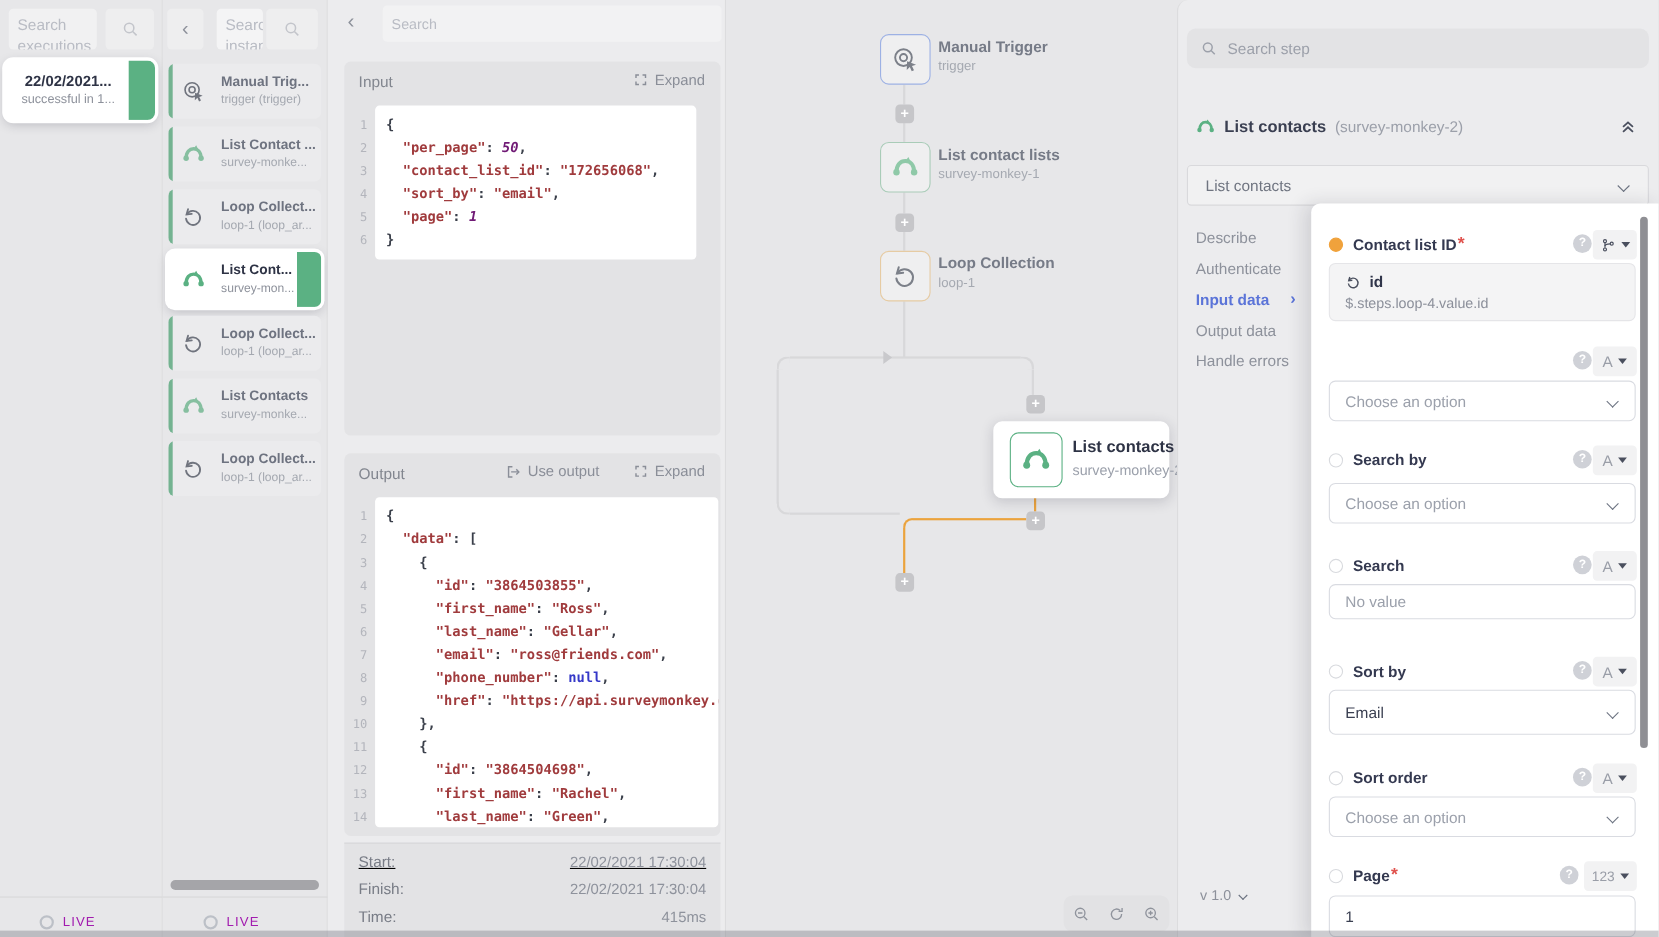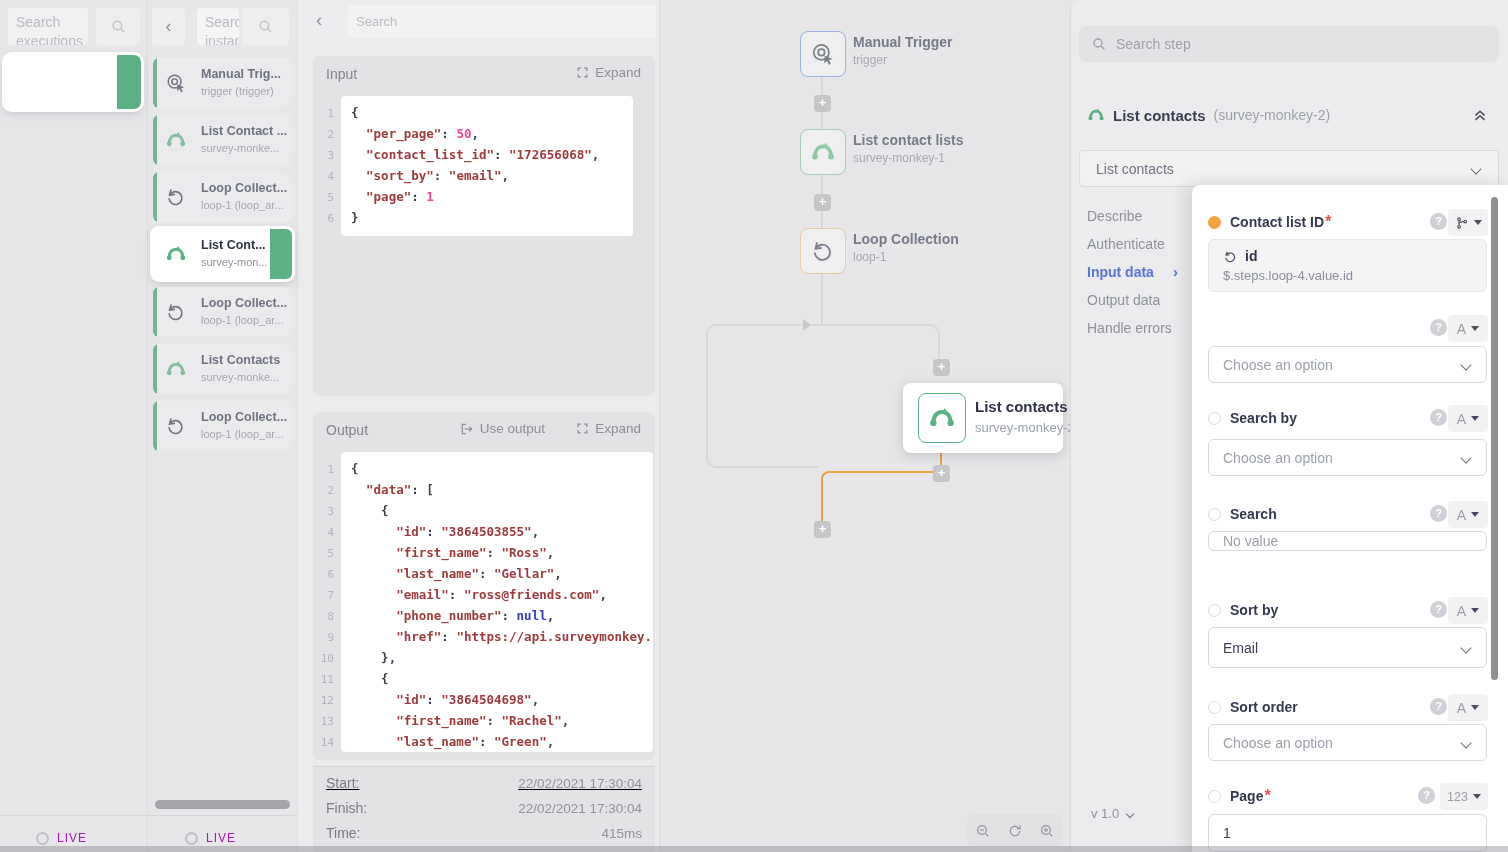--- a/index.html
+++ b/index.html
@@ -48,21 +48,21 @@
   .hscroll { position: absolute; left: 7px; top: 800px; width: 135px; height: 9px; border-radius: 5px; background: #a5a5a9; cursor: grab; }
 
   
   .dbg-section { position: absolute; left: 15px; width: 342px; background: #e3e3e5; border-radius: 6px; }
   .dbg-head { position: relative; height: 36px; }
   .dbg-title { position: absolute; left: 13px; top: 10px; font-size: 14px; color: #82868f; }
   .dbg-btn { position: absolute; top: 9px; display: flex; align-items: center; gap: 6px; font-size: 13.5px; color: #8a8e98; cursor: pointer; }
   .code-wrap { position: absolute; display: flex; }
   .gutter { width: 26px; text-align: right; padding-right: 7px; font-family: "DejaVu Sans Mono", monospace; font-size: 11px; color: #b3b5bc; line-height: 21px; padding-top: 7px; }
   .code-box { background: #ffffff; border-radius: 4px; padding: 6px 10px; font-family: "DejaVu Sans Mono", monospace; font-size: 12.5px; font-weight: bold; color: #3a3f4a; line-height: 21px; white-space: pre; overflow: hidden; }
-  .jk { color: #a03b3d; } .js { color: #a03b3d; } .jn { color: #3538c8; } .jd { color: #ec4899; }
+  .jk { color: #a03b3d; } .js { color: #a03b3d; } .jn { color: #3538c8; } .jd { color: #701a75; font-style: italic; }
   .meta-row { position: absolute; left: 13px; right: 13px; display: flex; justify-content: space-between; align-items: baseline; }
   .meta-label { font-size: 14px; color: #787c86; }
   .meta-value { font-size: 13.5px; color: #8e929c; }
 
   
   .cv-line { position: absolute; background: #d8d8da; }
   .cv-line.orange { background: #eba33d; }
   .cv-corner { position: absolute; width: 12px; height: 12px; border: 0 solid #d8d8da; }
   .cv-corner.orange { border-color: #eba33d; }
   .node-box { position: absolute; width: 46px; height: 46px; background: #efeff0; border: 1px solid #c9c9cc; border-radius: 8px; display: flex; align-items: center; justify-content: center; cursor: pointer; }
@@ -114,20 +114,24 @@
     </div>
     <div class="abs icon-btn tool-btn" style="left:96px; top:8px; width:44px; height:37px;">
       <span>
           <svg width="17" height="17" viewBox="0 0 24 24" fill="none" stroke="currentColor" stroke-width="2">
             <circle cx="10.5" cy="10.5" r="6"></circle>
             <path d="M15 15 L20 20"></path>
           </svg>
         </span>
     </div>
     <div class="abs exec-card" style="left:5px; top:55px; width:136px; height:54px;">
+      <div style="padding:11px 28px 0 6px;">
+        <div class="exec-title">22/02/2021...</div>
+        <div class="exec-sub">successful in 1...</div>
+      </div>
       <div class="exec-green"></div>
     </div>
     <div class="abs panel-footer-line" style="left:0; top:815px; width:148px;"></div>
     <div class="abs live-row" style="left:36px; top:831px;">
       <span class="live-dot"></span>
       <span>LIVE</span>
     </div>
   </div>
 
   <div id="col2" class="abs">
@@ -551,21 +555,21 @@
 
     <div class="fld-row" style="top:319px;">
       <span class="fld-bullet"></span>
       <span class="fld-label">Search</span>
     </div>
     <span class="help-icn" style="left:238px; top:320px;">?</span>
     <span class="type-btn" style="left:256px; top:316px; width:40px;">
         <span>A</span>
         <span class="type-caret"></span>
       </span>
-    <div class="ctl" style="top:346px; height:20px;">
+    <div class="ctl" style="top:346px; height:32px;">
       <span class="placeholder">No value</span>
     </div>
 
     <div class="fld-row" style="top:415px;">
       <span class="fld-bullet"></span>
       <span class="fld-label">Sort by</span>
     </div>
     <span class="help-icn" style="left:238px; top:416px;">?</span>
     <span class="type-btn" style="left:256px; top:412px; width:40px;">
         <span>A</span>

